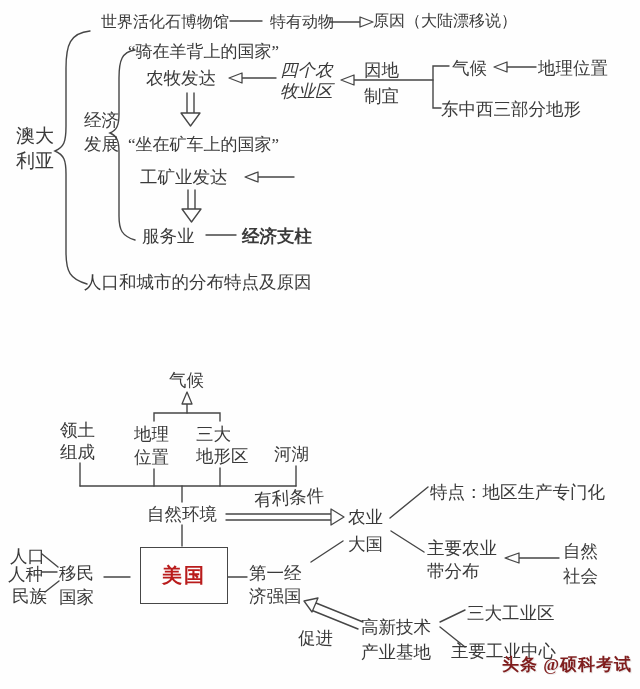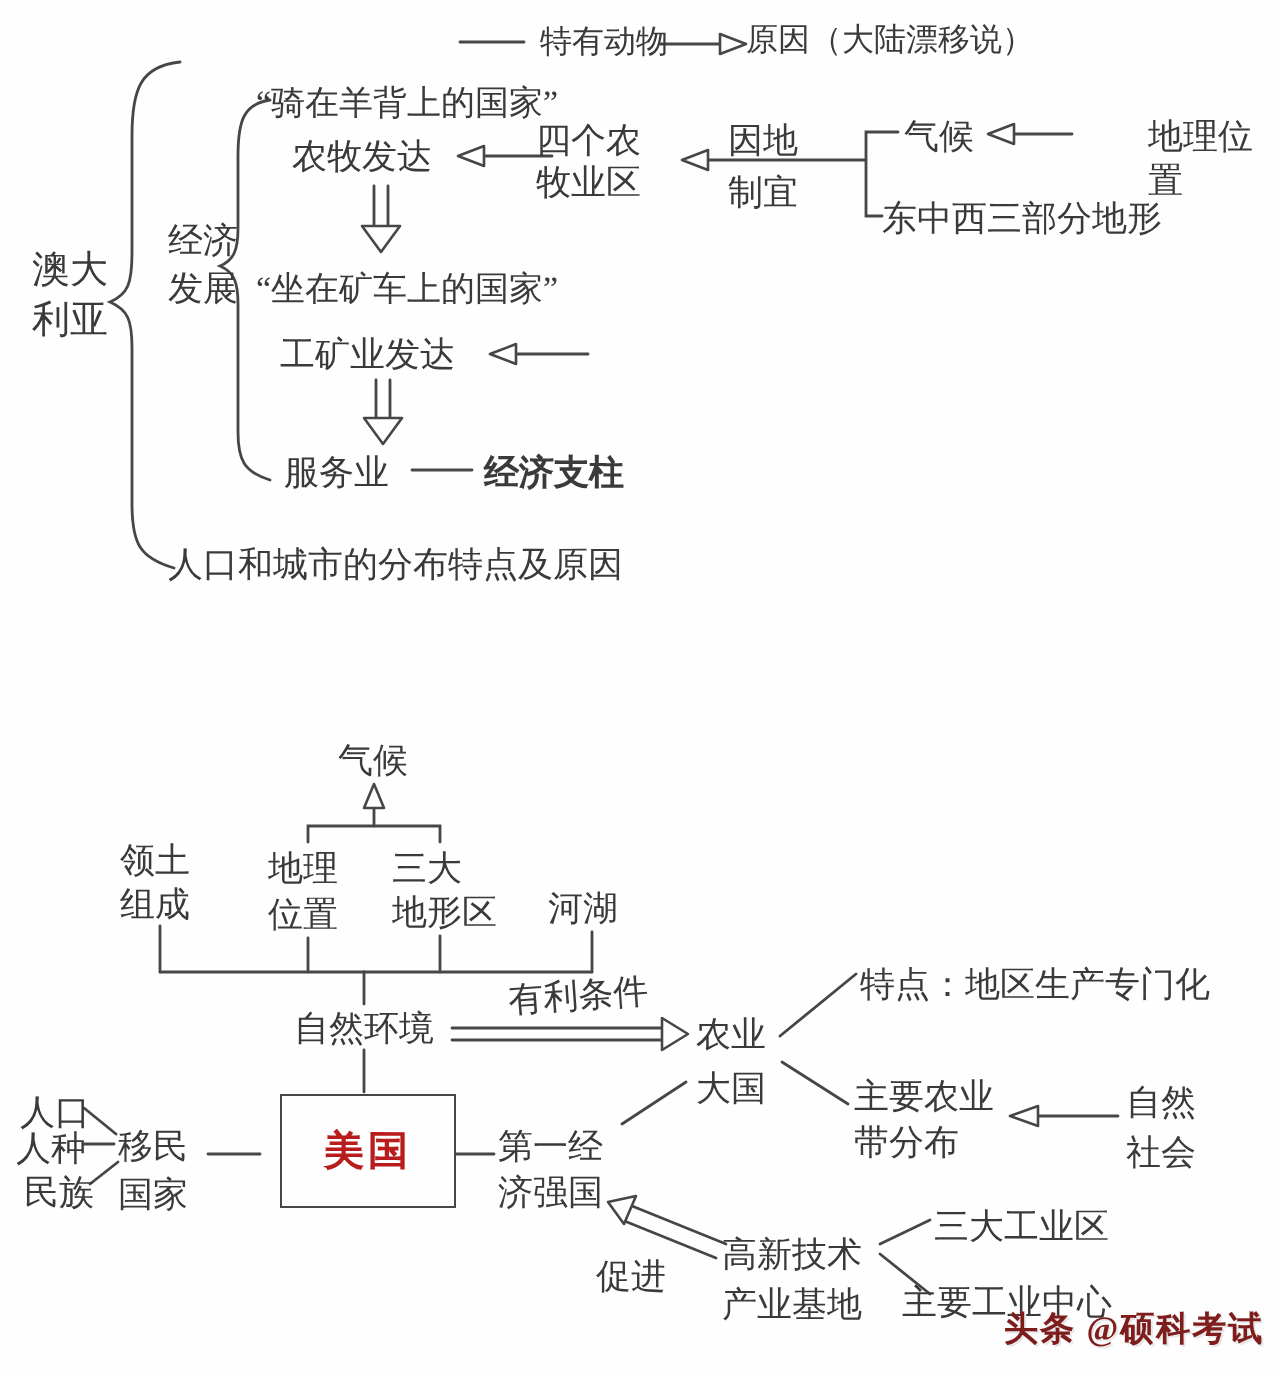--- a/index.html
+++ b/index.html
@@ -86,34 +86,35 @@
       <line x1="228" y1="577" x2="247" y2="577"></line>
       <line x1="311" y1="562" x2="343" y2="541"></line>
       <line x1="316" y1="603" x2="363" y2="622"></line>
       <line x1="311" y1="610" x2="358" y2="629"></line>
       <polygon class="head" points="304,601 318,598 312,612"></polygon>
       <line x1="440" y1="622" x2="465" y2="610"></line>
       <line x1="440" y1="627" x2="465" y2="647"></line>
     </g>
   </svg>
 
+  <div class="lbl sm" style="left:101px;top:11px;">世界活化石博物馆</div>
   <div class="lbl sm" style="left:270px;top:11px;">特有动物</div>
   <div class="lbl sm" style="left:373px;top:10px;">原因（大陆漂移说）</div>
   <div class="lbl big" style="left:16px;top:123px;line-height:25px;">澳大
 利亚</div>
   <div class="lbl" style="left:84px;top:108px;line-height:24px;">经济
 发展</div>
   <div class="lbl" style="left:128px;top:41px;font-size:17px;">“骑在羊背上的国家”</div>
   <div class="lbl" style="left:146px;top:67px;">农牧发达</div>
-  <div class="lbl" style="left:268px;top:60px;line-height:21px;">四个农
+  <div class="lbl" style="left:280px;top:60px;line-height:21px;font-style:italic;">四个农
 牧业区</div>
   <div class="lbl" style="left:364px;top:57px;line-height:26px;">因地
 制宜</div>
   <div class="lbl" style="left:452px;top:57px;">气候</div>
-  <div class="lbl" style="left:538px;top:57px;margin-left:36px;">地理位置</div>
+  <div class="lbl" style="left:538px;top:57px;">地理位置</div>
   <div class="lbl" style="left:441px;top:98px;">东中西三部分地形</div>
   <div class="lbl" style="left:128px;top:134px;font-size:17px;">“坐在矿车上的国家”</div>
   <div class="lbl" style="left:140px;top:166px;">工矿业发达</div>
   <div class="lbl" style="left:142px;top:225px;">服务业</div>
   <div class="lbl bold" style="left:242px;top:225px;">经济支柱</div>
   <div class="lbl" style="left:84px;top:271px;">人口和城市的分布特点及原因</div>
 
   <div class="lbl" style="left:169px;top:369px;">气候</div>
   <div class="lbl" style="left:60px;top:419px;">领土
 组成</div>

